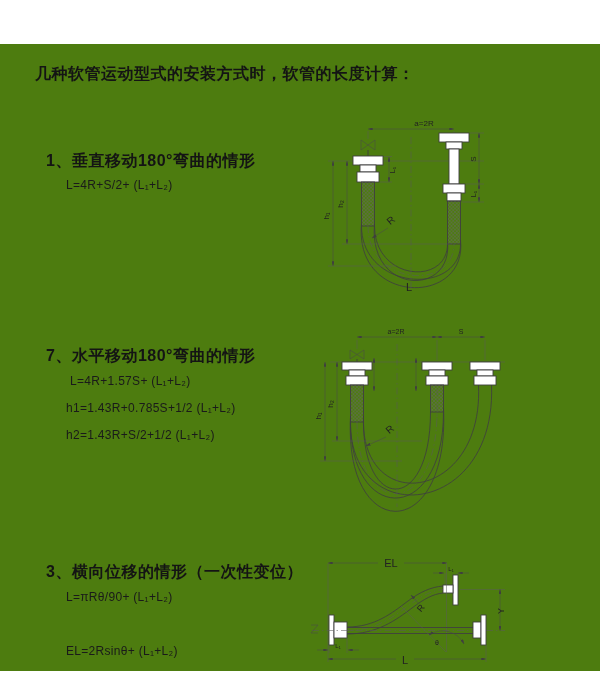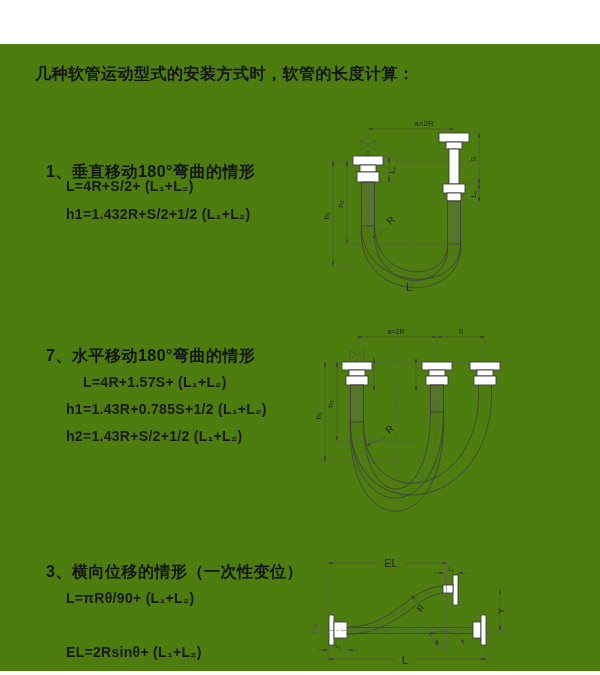--- a/index.html
+++ b/index.html
@@ -8,45 +8,44 @@
     font-family:"Liberation Sans","DejaVu Sans",sans-serif;color:#1c1c1c;margin-top:44px;
   }
   .doc-title{
     position:absolute;left:35px;top:20px;font-size:16px;font-weight:bold;
     letter-spacing:0.5px;color:#141414;white-space:nowrap;
   }
   .sec-heading{
     position:absolute;font-size:16px;font-weight:bold;color:#141414;white-space:nowrap;letter-spacing:0.5px;
   }
   .formula{
-    position:absolute;font-size:14px;color:#1a1a1a;white-space:nowrap;letter-spacing:0.3px;font-weight:bold;
+    position:absolute;font-size:12px;color:#1a1a1a;white-space:nowrap;letter-spacing:0.3px;
   }
   svg.diagrams{position:absolute;left:0;top:0;}
   .dline{stroke:#3f3f3f;stroke-width:0.9;fill:none;}
   .dthin{stroke:#4a4a4a;stroke-width:0.55;fill:none;}
   .dref{stroke:#5a5a5a;stroke-width:0.5;fill:none;}
   .dcenter{stroke:#5a5a5a;stroke-width:0.55;fill:none;stroke-dasharray:7 3 1.5 3;}
   .dhose{stroke:#3f3f3f;stroke-width:0.85;fill:none;}
   .dfit{stroke:#3f3f3f;stroke-width:0.9;fill:#ffffff;}
   .dbraid{stroke:#3f3f3f;stroke-width:0.9;}
   .dlabel{font-family:"Liberation Sans","DejaVu Sans",sans-serif;fill:#222;}
 </style>
 </head>
 <body>
 
 <div class="page">
 
   <div class="doc-title">几种软管运动型式的安装方式时，软管的长度计算：</div>
 
-  <div class="sec-heading" style="left:46px;top:118px;">1、垂直移动180°弯曲的情形</div>
+  <div class="sec-heading" style="left:46px;top:107px;">1、垂直移动180°弯曲的情形</div>
   <div class="formula" style="left:66px;top:134px;">L=4R+S/2+ (L₁+L₂)</div>
-  <div class="formula" style="left:66px;top:162px;">h1=1.432R+S/2+1/2 (L₁+L₂)</div>
 
   <div class="sec-heading" style="left:46px;top:302px;">7、水平移动180°弯曲的情形</div>
-  <div class="formula" style="left:83px;top:330px;">L=4R+1.57S+ (L₁+L₂)</div>
+  <div class="formula" style="left:70px;top:330px;">L=4R+1.57S+ (L₁+L₂)</div>
   <div class="formula" style="left:66px;top:357px;">h1=1.43R+0.785S+1/2 (L₁+L₂)</div>
   <div class="formula" style="left:66px;top:384px;">h2=1.43R+S/2+1/2 (L₁+L₂)</div>
 
   <div class="sec-heading" style="left:46px;top:518px;text-align:right;">3、横向位移的情形（一次性变位）</div>
   <div class="formula" style="left:66px;top:546px;">L=πRθ/90+ (L₁+L₂)</div>
   <div class="formula" style="left:66px;top:600px;">EL=2Rsinθ+ (L₁+L₂)</div>
 
   <svg class="diagrams" width="600" height="675" viewBox="0 0 600 675">
     <defs>
       <pattern id="braid" width="3.5" height="3.5" patternUnits="userSpaceOnUse">

